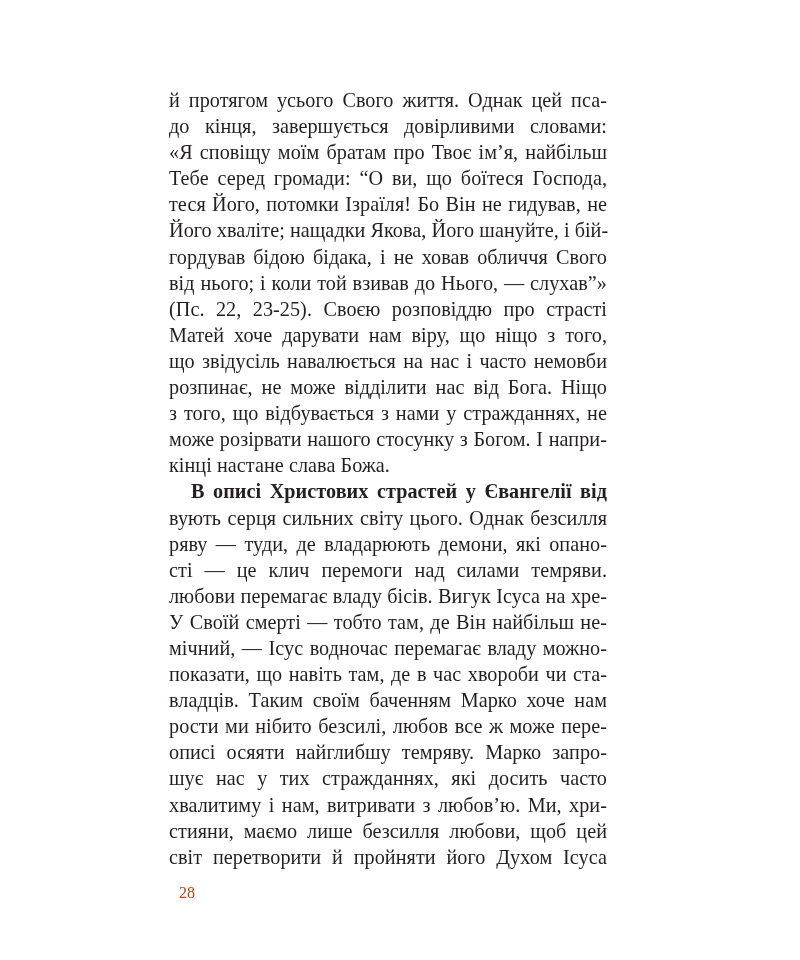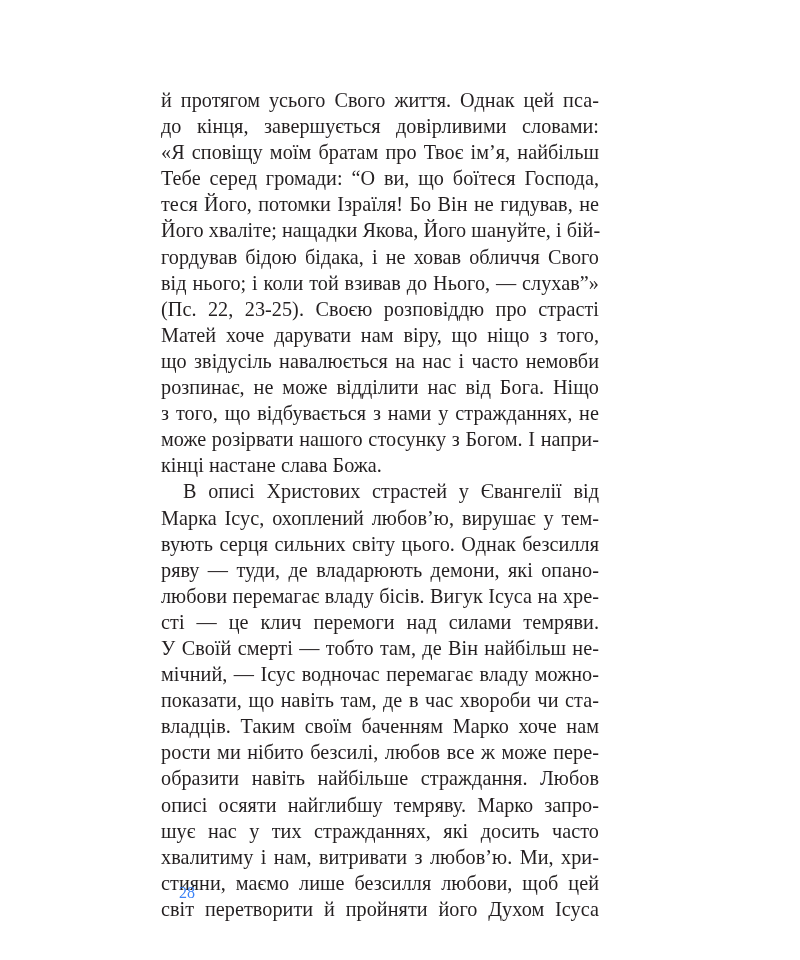--- a/index.html
+++ b/index.html
@@ -18,49 +18,50 @@
     .page {
       position: absolute;
       left: 0;
       top: 0;
       width: 800px;
       height: 960px;
       background: #ffffff;
     }
     .text-column {
       position: absolute;
-      left: 161px;
+      left: 169px;
       top: 87px;
       width: 438px;
     }
     .line {
       display: block;
       height: 26.1px;
       line-height: 26.1px;
       font-family: "Liberation Serif", "DejaVu Serif", serif;
       font-size: 20.2px;
       white-space: nowrap;
       text-align: justify;
       text-align-last: justify;
       letter-spacing: 0.05px;
     }
     .line.last {
       text-align-last: left;
     }
     .line.indent {
       padding-left: 22px;
+      font-weight: bold;
     }
     .page-number {
       position: absolute;
       left: 179px;
       top: 880px;
       font-family: "Liberation Serif", "DejaVu Serif", serif;
       font-size: 16px;
       line-height: 26px;
-      color: #3b82f6;
+      color: #c2410c;
     }
   </style>
 </head>
 <body>
 
 <div class="page">
   <div class="text-column">
 
     <span class="line">й протягом усього Свого життя. Однак цей пса-</span>
     <span class="line">до кінця, завершується довірливими словами:</span>
@@ -72,31 +73,29 @@
     <span class="line">від нього; і коли той взивав до Нього, — слухав”»</span>
     <span class="line">(Пс. 22, 23-25). Своєю розповіддю про страсті</span>
     <span class="line">Матей хоче дарувати нам віру, що ніщо з того,</span>
     <span class="line">що звідусіль навалюється на нас і часто немовби</span>
     <span class="line">розпинає, не може відділити нас від Бога. Ніщо</span>
     <span class="line">з того, що відбувається з нами у стражданнях, не</span>
     <span class="line">може розірвати нашого стосунку з Богом. І напри-</span>
     <span class="line last">кінці настане слава Божа.</span>
 
     <span class="line indent">В описі Христових страстей у Євангелії від</span>
-    <span class="line">Марка Ісус, охоплений любов’ю, вирушає у тем-</span>
     <span class="line">вують серця сильних світу цього. Однак безсилля</span>
     <span class="line">ряву — туди, де владарюють демони, які опано-</span>
+    <span class="line">сті — це клич перемоги над силами темряви.</span>
     <span class="line">любови перемагає владу бісів. Вигук Ісуса на хре-</span>
-    <span class="line">сті — це клич перемоги над силами темряви.</span>
     <span class="line">У Своїй смерті — тобто там, де Він найбільш не-</span>
     <span class="line">мічний, — Ісус водночас перемагає владу можно-</span>
     <span class="line">показати, що навіть там, де в час хвороби чи ста-</span>
     <span class="line">владців. Таким своїм баченням Марко хоче нам</span>
     <span class="line">рости ми нібито безсилі, любов все ж може пере-</span>
-    <span class="line">образити навіть найбільше страждання. Любов</span>
     <span class="line">описі осяяти найглибшу темряву. Марко запро-</span>
     <span class="line">шує нас у тих стражданнях, які досить часто</span>
     <span class="line">хвалитиму і нам, витривати з любов’ю. Ми, хри-</span>
     <span class="line">стияни, маємо лише безсилля любови, щоб цей</span>
     <span class="line">світ перетворити й пройняти його Духом Ісуса</span>
   </div>
 
   <div class="page-number">28</div>
 </div>
 

